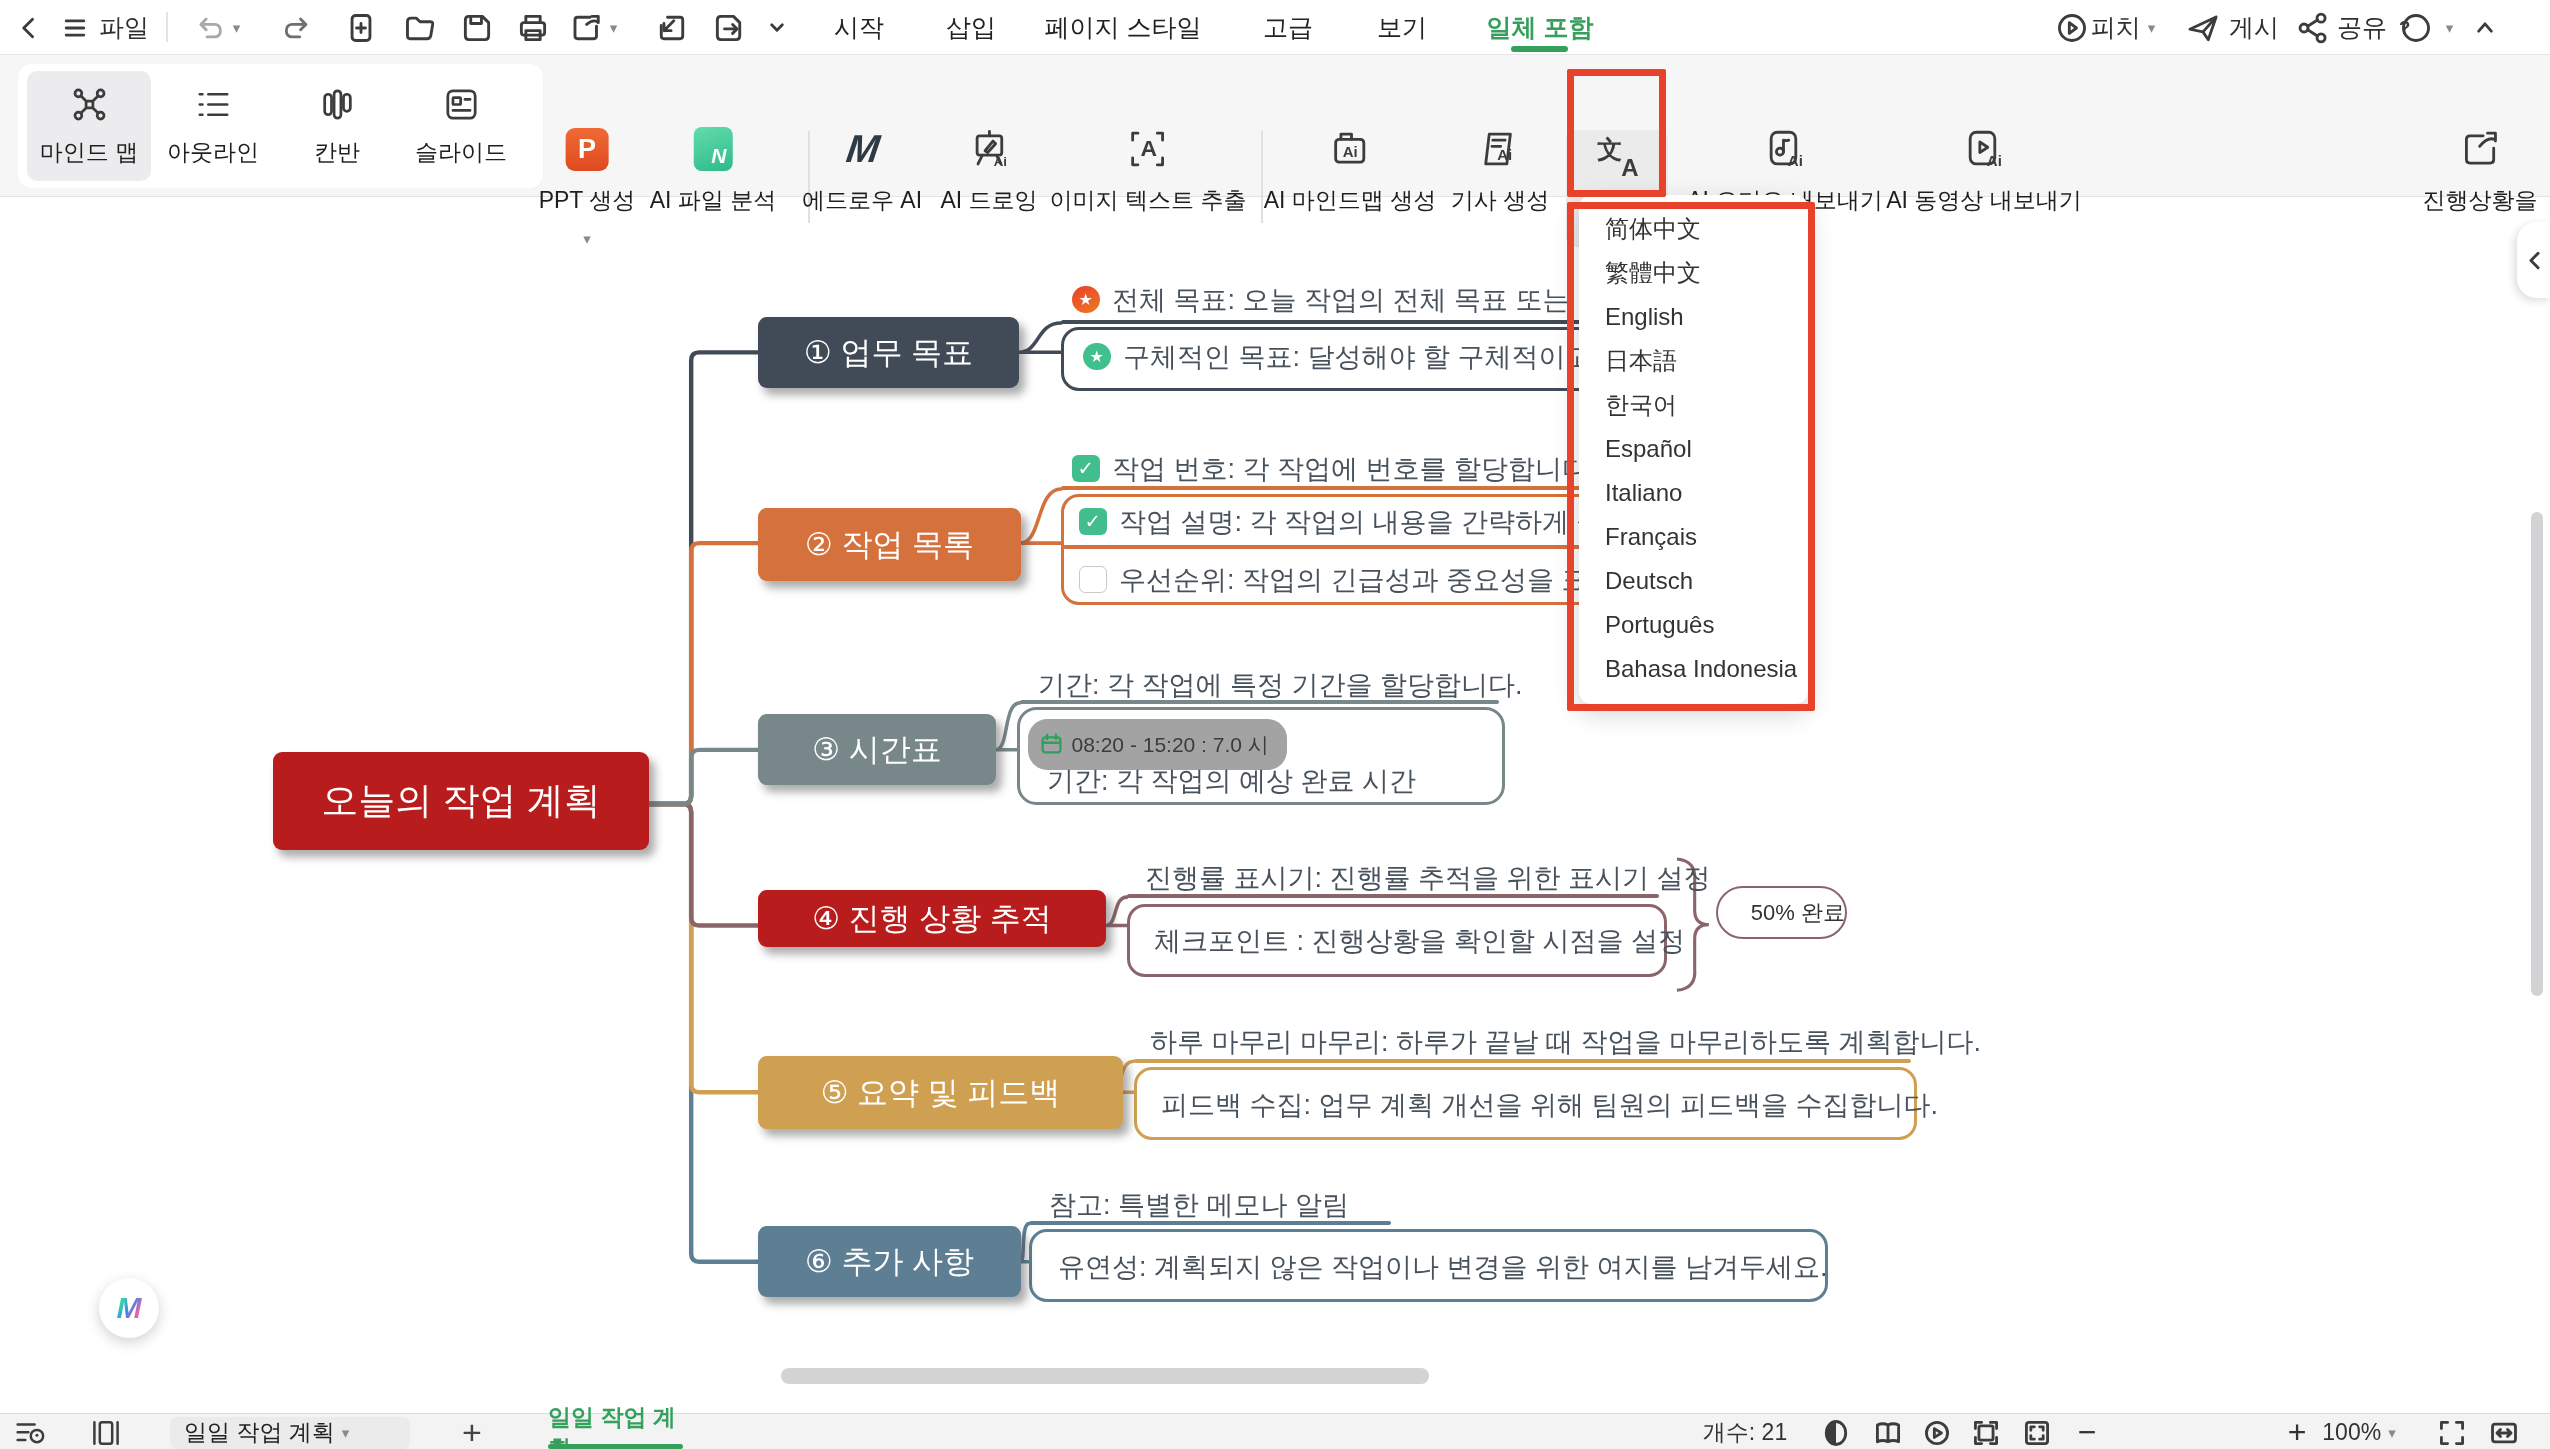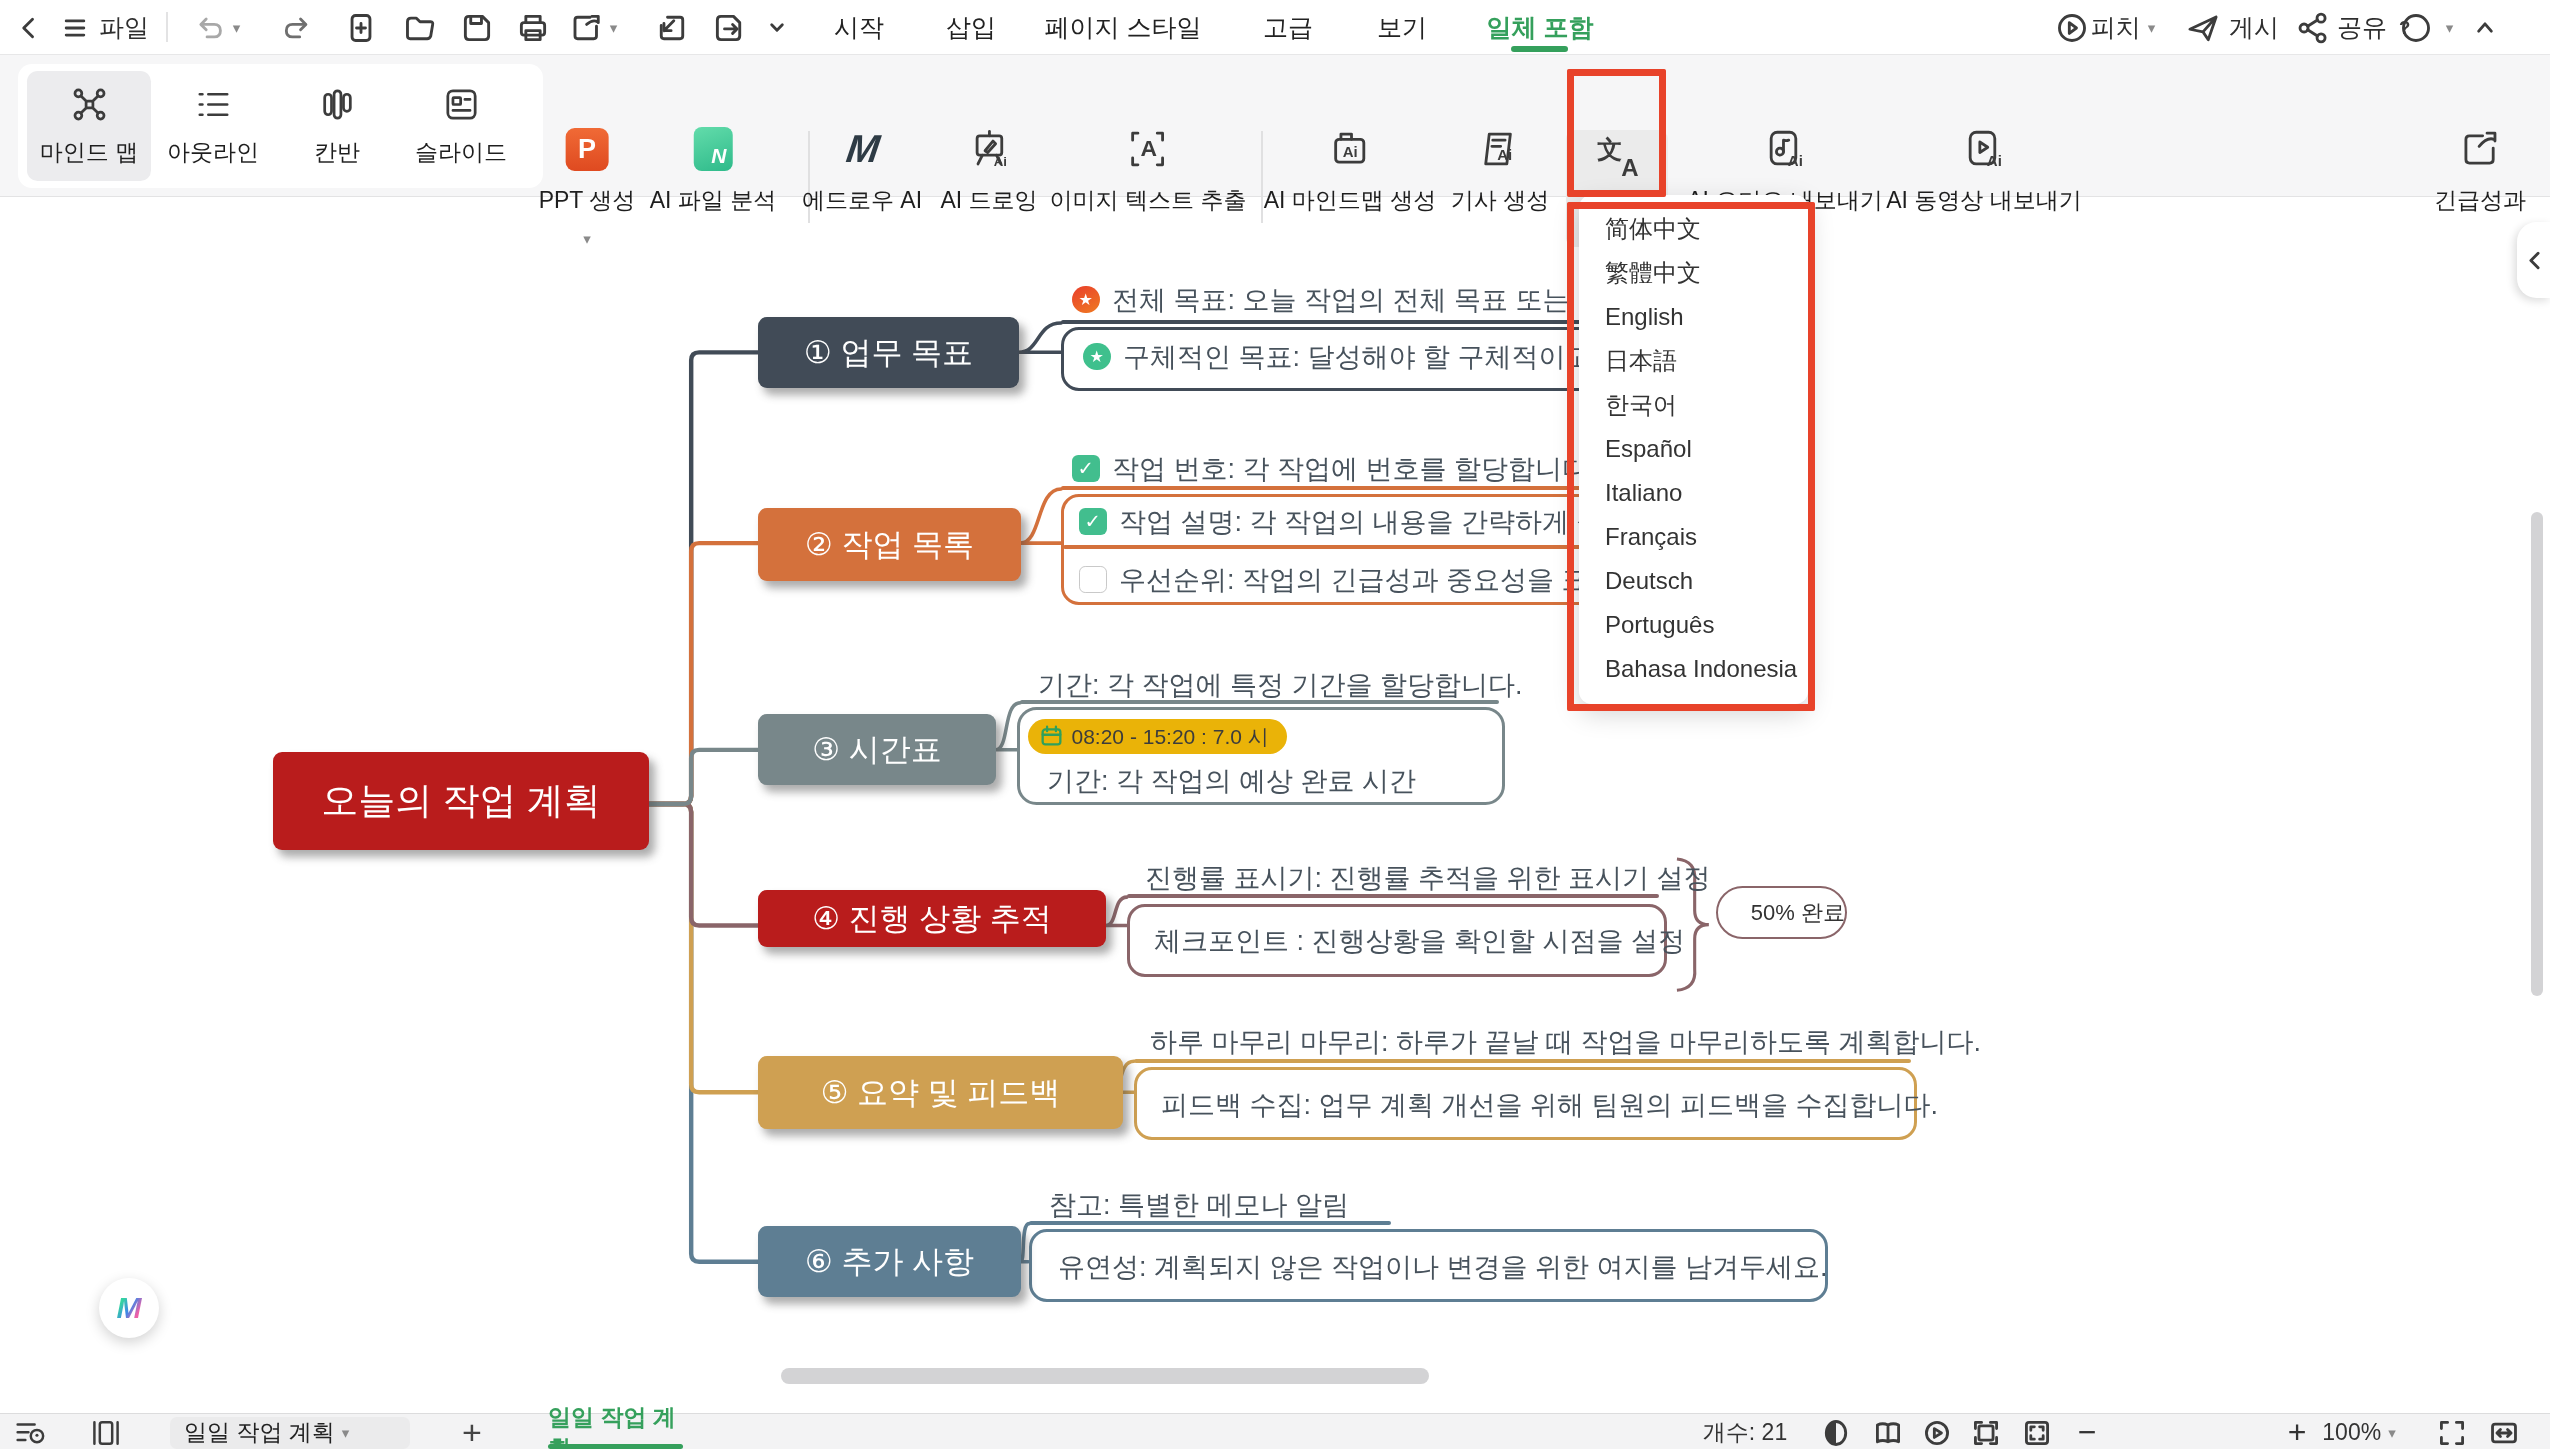--- a/index.html
+++ b/index.html
@@ -51,21 +51,21 @@
   .root  { font-size:37px; }
   .bl    { font-size:31px; }
   .sub { position:absolute; height:35px; display:flex; align-items:center; gap:12.4px; font-size:27px; color:#47525c; white-space:nowrap; z-index:6; }
   .uline { position:absolute; height:4.4px; border-radius:2.7px; z-index:5; }
   .gbox { position:absolute; border:3.5px solid; border-radius:18px; z-index:4; }
   .badge { width:27.5px; height:27.5px; border-radius:50%; display:flex; align-items:center; justify-content:center; color:#fff; font-size:16px; flex:none; }
   .star-red { background:linear-gradient(150deg,#e93e2b,#ef7b22); }
   .star-green { background:#3fc08d; }
   .chk { width:27.5px; height:27.5px; border-radius:6.2px; background:#42be8e; color:#fff; font-size:19.5px; font-weight:bold; display:flex; align-items:center; justify-content:center; flex:none; }
   .chk-empty { width:27.5px; height:27.5px; border-radius:6.2px; background:#fff; border:1.8px solid #c9c9c9; flex:none; }
-  .timepill { position:absolute; left:1028px; top:719px; width:259px; height:35px; border-radius:19.5px; background:#eab308; display:flex; align-items:center; gap:9px; padding-left:11.5px; font-size:21px; color:#3c3c3c; z-index:6; }
+  .timepill { position:absolute; left:1028px; top:719px; width:259px; height:51px; border-radius:19.5px; background:#a3a3a3; display:flex; align-items:center; gap:9px; padding-left:11.5px; font-size:21px; color:#3c3c3c; z-index:6; }
   .oval { position:absolute; left:1716px; top:886px; width:131px; height:53px; border:2.7px solid #8a6569; border-radius:27px; background:#fff; display:flex; align-items:center; justify-content:flex-end; font-size:22px; color:#333; z-index:6; }
 
   
   .hscroll { position:absolute; left:781px; top:1368px; width:648px; height:16px; border-radius:8px; background:#d3d3d5; z-index:8; }
   .vscroll { position:absolute; left:2531px; top:512px; width:11.5px; height:484px; border-radius:6.2px; background:#d3d3d5; z-index:8; }
   .sidetab { position:absolute; left:2517px; top:222px; width:34px; height:76px; background:#fff; border-radius:19.5px 0 0 19.5px; box-shadow:-2.7px 2.7px 9px rgba(0,0,0,.14); display:flex; align-items:center; justify-content:center; font-size:30px; color:#444; z-index:9; }
   .logo { position:absolute; left:99px; top:1278px; width:60px; height:60px; border-radius:50%; background:#fff; box-shadow:0 4.4px 14px rgba(0,0,0,.18); display:flex; align-items:center; justify-content:center; z-index:9; }
   .logo span { font-size:30px; font-weight:900; font-style:italic; background:linear-gradient(120deg,#35d3a2 25%,#3f86e8 50%,#ee5fa7 75%); -webkit-background-clip:text; background-clip:text; color:transparent; }
 
   
@@ -365,21 +365,21 @@
   </div>
 
   <div class="rbtn" style="left:2480px">
     <div class="ricon">
       <svg class="ic" width="44" height="44" viewBox="0 0 50 50">
           <path d="M28,10 H13 Q9,10 9,14 V37 Q9,41 13,41 H36 Q40,41 40,37 V24"></path>
           <path d="M24,22 Q33,11 41,14"></path>
           <path d="M33,7 H42 V16"></path>
         </svg>
     </div>
-    <span>긴급성과</span>
+    <span>진행상황을</span>
   </div>
 </div>
 
 <div class="canvas"></div>
 
 <svg class="abs" width="2550" height="1450" style="left:0; top:0; z-index:3" viewBox="0 0 2874 1634">
   <g fill="none" stroke-width="5" stroke-linecap="round">
     <path d="M731 906 H770 Q779 906 779 915 V1413 Q779 1422 788 1422 H854" stroke="#5e7e93"></path>
     <path d="M731 906 H770 Q779 906 779 915 V1222 Q779 1231 788 1231 H854" stroke="#cfa052"></path>
     <path d="M731 906 H770 Q779 906 779 915 V1034 Q779 1043 788 1043 H854" stroke="#8a6569"></path>

